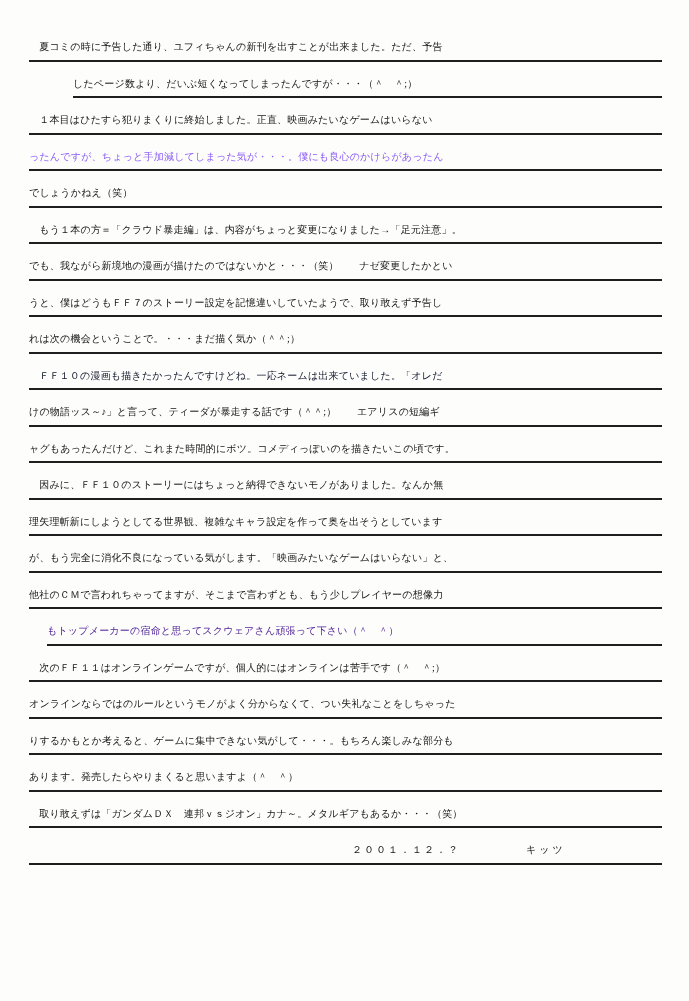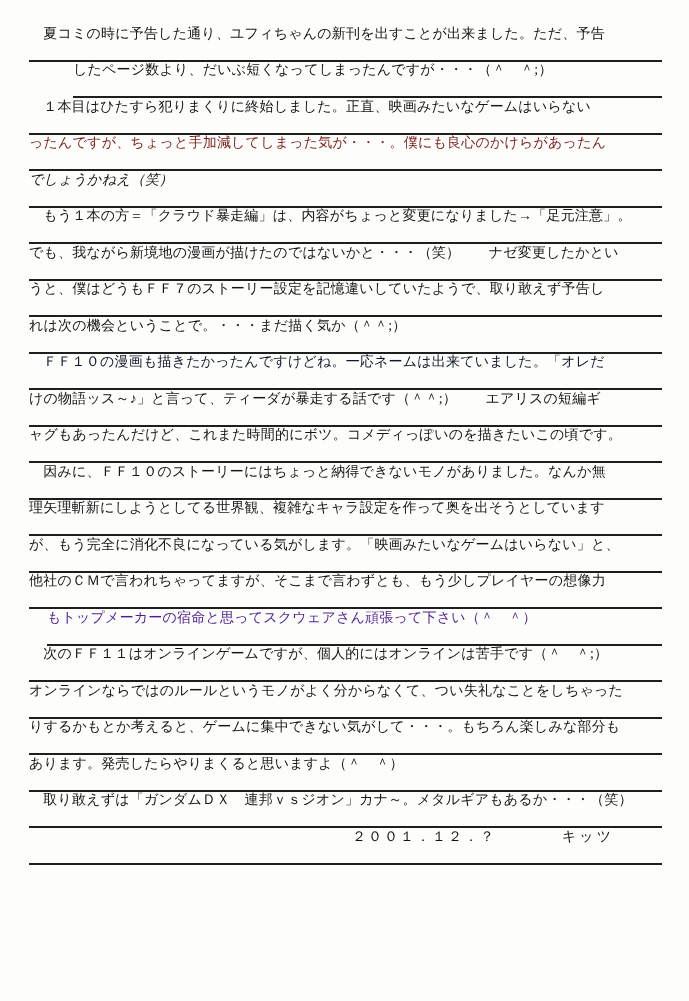--- a/index.html
+++ b/index.html
@@ -23,22 +23,22 @@
     left: 29px;
     top: 25px;
     width: 633px;
   }
   .line {
     height: 36.5px;
     box-sizing: border-box;
     display: flex;
     align-items: flex-end;
     border-bottom: 2px solid #1e1e1e;
-    padding-bottom: 18px;
-    font-size: 14px;
+    padding-bottom: 7px;
+    font-size: 10px;
     line-height: 1.05;
     color: #151515;
     white-space: pre;
     overflow: hidden;
     letter-spacing: 0.2px;
     font-weight: 500;
   }
   .line.signature {
     gap: 66px;
     padding-left: 323px;
@@ -52,22 +52,22 @@
 </style>
 </head>
 <body style="background: rgb(253, 253, 252);">
 
 <div class="page">
   <div class="text-block">
     <div id="lines-container">
         <div class="line" style="color: rgb(21, 21, 21); border-bottom-color: rgb(30, 30, 30);">　夏コミの時に予告した通り、ユフィちゃんの新刊を出すことが出来ました。ただ、予告</div>
         <div class="line" style="color: rgb(21, 21, 21); border-bottom-color: rgb(30, 30, 30); margin-left: 44px;">したページ数より、だいぶ短くなってしまったんですが・・・（＾　＾;）</div>
         <div class="line" style="color: rgb(21, 21, 21); border-bottom-color: rgb(30, 30, 30);">　１本目はひたすら犯りまくりに終始しました。正直、映画みたいなゲームはいらない</div>
-        <div class="line" style="color: #7f1d1d; border-bottom-color: rgb(30, 30, 30);">ったんですが、ちょっと手加減してしまった気が・・・。僕にも良心のかけらがあったん</div>
-        <div class="line" style="color: rgb(21, 21, 21); border-bottom-color: rgb(30, 30, 30); font-style: italic;">でしょうかねえ（笑）</div>
+        <div class="line" style="color: #8b5cf6; border-bottom-color: rgb(30, 30, 30);">ったんですが、ちょっと手加減してしまった気が・・・。僕にも良心のかけらがあったん</div>
+        <div class="line" style="color: rgb(21, 21, 21); border-bottom-color: rgb(30, 30, 30);">でしょうかねえ（笑）</div>
         <div class="line" style="color: rgb(21, 21, 21); border-bottom-color: rgb(30, 30, 30);">　もう１本の方＝「クラウド暴走編」は、内容がちょっと変更になりました→「足元注意」。</div>
         <div class="line" style="color: rgb(21, 21, 21); border-bottom-color: rgb(30, 30, 30);">でも、我ながら新境地の漫画が描けたのではないかと・・・（笑）　　ナゼ変更したかとい</div>
         <div class="line" style="color: rgb(21, 21, 21); border-bottom-color: rgb(30, 30, 30);">うと、僕はどうもＦＦ７のストーリー設定を記憶違いしていたようで、取り敢えず予告し</div>
         <div class="line" style="color: rgb(21, 21, 21); border-bottom-color: rgb(30, 30, 30);">れは次の機会ということで。・・・まだ描く気か（＾＾;）</div>
         <div class="line" style="color: #0f172a; border-bottom-color: rgb(30, 30, 30); text-align: right;">　ＦＦ１０の漫画も描きたかったんですけどね。一応ネームは出来ていました。「オレだ</div>
         <div class="line" style="color: rgb(21, 21, 21); border-bottom-color: rgb(30, 30, 30);">けの物語ッス～♪」と言って、ティーダが暴走する話です（＾＾;）　　エアリスの短編ギ</div>
         <div class="line" style="color: rgb(21, 21, 21); border-bottom-color: rgb(30, 30, 30);">ャグもあったんだけど、これまた時間的にボツ。コメディっぽいのを描きたいこの頃です。</div>
         <div class="line" style="color: rgb(21, 21, 21); border-bottom-color: rgb(30, 30, 30);">　因みに、ＦＦ１０のストーリーにはちょっと納得できないモノがありました。なんか無</div>
         <div class="line" style="color: rgb(21, 21, 21); border-bottom-color: rgb(30, 30, 30);">理矢理斬新にしようとしてる世界観、複雑なキャラ設定を作って奥を出そうとしています</div>
         <div class="line" style="color: rgb(21, 21, 21); border-bottom-color: rgb(30, 30, 30);">が、もう完全に消化不良になっている気がします。「映画みたいなゲームはいらない」と、</div>

